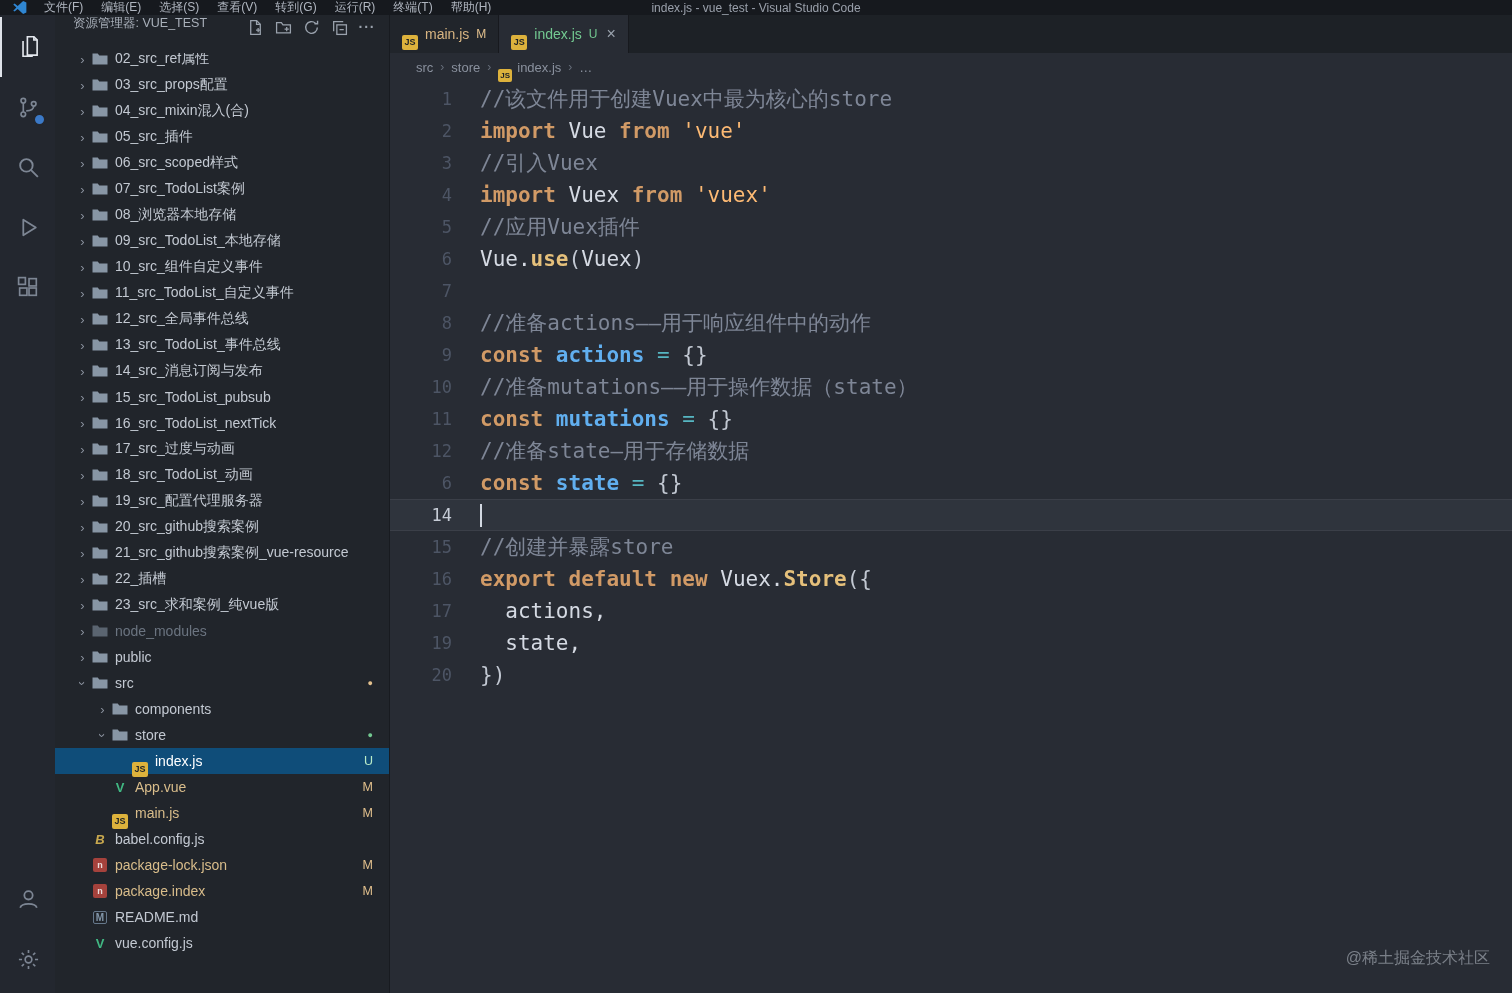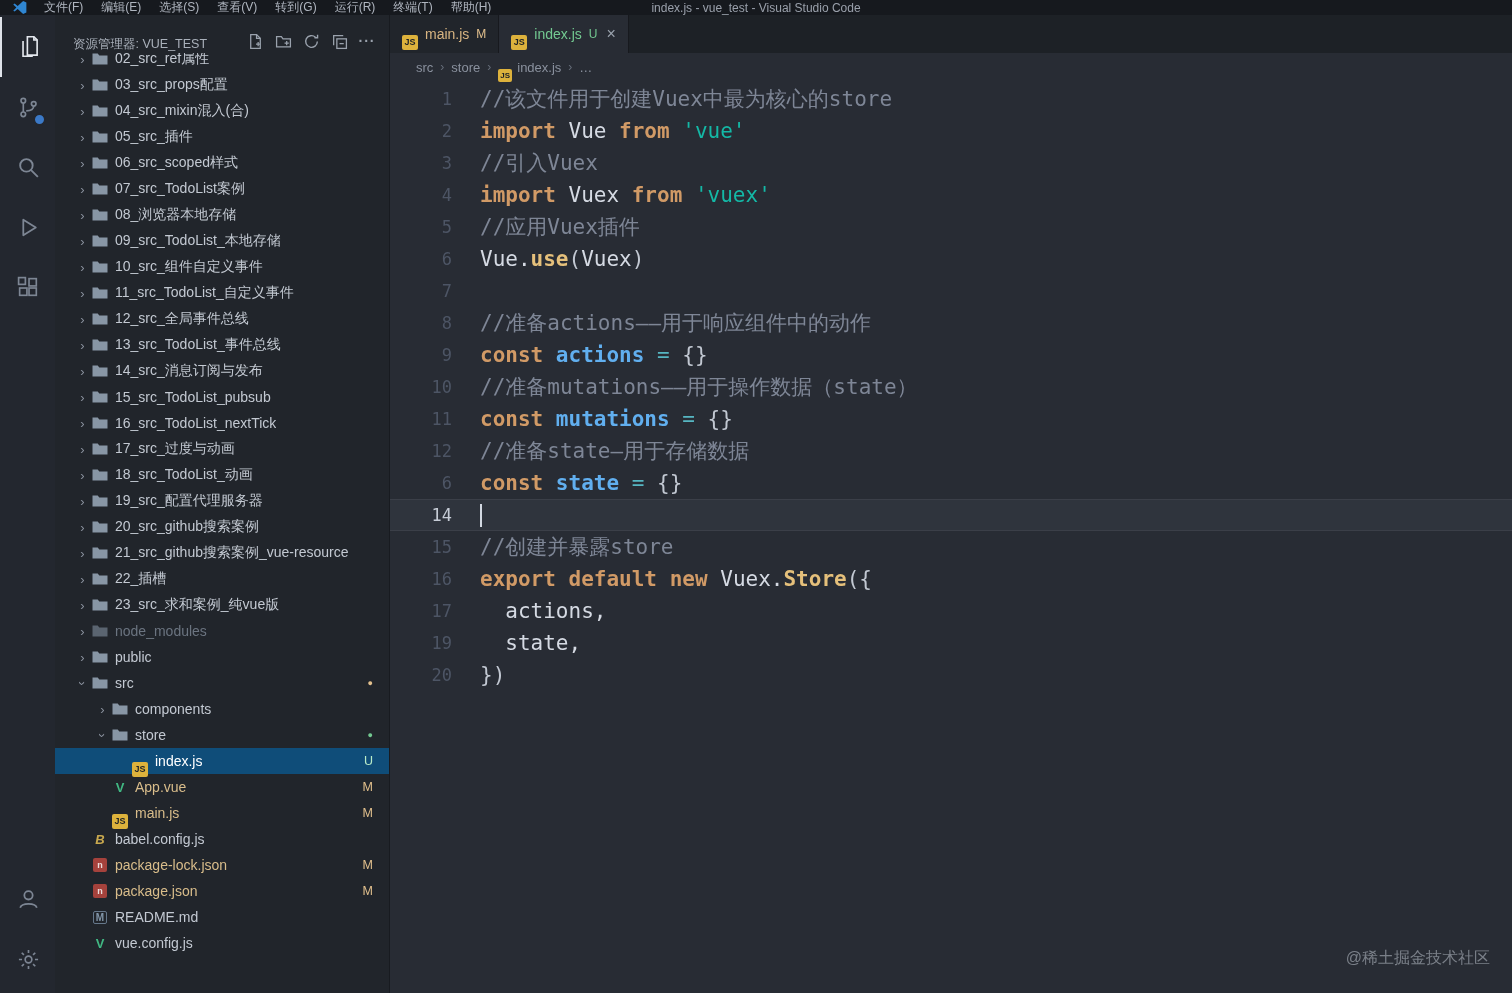--- a/index.html
+++ b/index.html
@@ -18,21 +18,21 @@
   
   .main { display:flex; height:978px; }
   
   .activitybar { width:55px; background:#23272f; display:flex; flex-direction:column; align-items:stretch; padding-top:2px; flex:none; }
   .act-item { height:60px; display:flex; align-items:center; justify-content:center; color:#7d8694; position:relative; cursor:pointer; border-left:2px solid transparent; }
   .act-item.active { color:#e4e8ee; border-left:2px solid #dfe3ea; }
   .act-badge { position:absolute; right:9px; bottom:11px; width:13px; height:13px; border-radius:50%; background:#3b79c7; border:2px solid #23272f; }
   .act-bottom { margin-top:auto; margin-bottom:4px; }
   
   .sidebar { width:335px; background:#21252b; display:flex; flex-direction:column; flex:none; border-right:1px solid #181b20; }
-  .sb-header { height:38px; flex:none; display:flex; align-items:flex-end; padding:0 10px 0 18px; font-size:12.5px; color:#a9b0ba; }
+  .sb-header { height:38px; flex:none; display:flex; align-items:flex-start; padding:0 10px 0 18px; font-size:12.5px; color:#a9b0ba; }
   .sb-actions { margin-left:auto; display:flex; gap:4px; color:#9aa2ad; align-items:center; }
   .sb-act { width:24px; height:24px; display:flex; align-items:center; justify-content:center; border-radius:4px; cursor:pointer; }
   .sb-act.more-dots { font-size:14px; font-weight:bold; letter-spacing:1px; }
   .tree { flex:1; overflow:hidden; }
   .tree > .row:first-child { margin-top:-7px; }
   .row { height:26px; display:flex; align-items:center; padding-right:16px; cursor:pointer; font-size:14px; white-space:nowrap; }
   .row.selected { background:#0f4d79; color:#ffffff; }
   .chev { width:15px; flex:none; text-align:center; color:#8a919e; font-size:13px; display:inline-block; }
   .chev.open { transform:rotate(90deg); }
   .chev.hid { visibility:hidden; }
@@ -73,21 +73,21 @@
   
   .code-wrap { flex:1; padding-top:2px; font-family:"DejaVu Sans Mono","DejaVu Sans","Liberation Mono",monospace; font-size:21px; overflow:hidden; }
   .code-line { height:32px; display:flex; align-items:center; }
   .code-line.current { background:rgba(125,135,155,0.09); box-shadow: inset 0 1px 0 rgba(255,255,255,0.06), inset 0 -1px 0 rgba(255,255,255,0.06); }
   .ln { width:90px; flex:none; text-align:right; padding-right:28px; color:#4d5565; font-size:17px; }
   .code-line.current .ln { color:#c6ccd6; }
   .code-text { white-space:pre; }
   .tok-comment { color:#7e8696; }
   .tok-kw { color:#d19a66; font-weight:bold;margin-top:22px; }
   .tok-var { color:#61afef; font-weight:bold; }
-  .tok-str { color:#14b8a6; }
+  .tok-str { color:#fdba74; }
   .tok-fn { color:#e5c07b; font-weight:bold; }
   .tok-plain { color:#d5dae3; }
   .tok-punct { color:#c2c8d2; }
   .tok-op { color:#56b6c2; }
   .cursor { display:inline-block; width:2px; height:23px; background:#d2d8e2; vertical-align:-5px; }
   
   .watermark { position:absolute; right:22px; bottom:24px; color:rgba(190,196,205,0.55); font-size:16px; z-index:9; }
   svg { display:block; }
 </style>
 </head>
@@ -498,21 +498,21 @@
             <span class="fi-npm">n</span>
           </span>
           <span class="lbl mod">package-lock.json</span>
           <span class="badge M">M</span>
         </div>
         <div class="row" style="padding-left: 20px;">
           <span class="chev hid">›</span>
           <span class="tree-ico">
             <span class="fi-npm">n</span>
           </span>
-          <span class="lbl mod">package.json</span>
+          <span class="lbl mod">package.index</span>
           <span class="badge M">M</span>
         </div>
         <div class="row" style="padding-left: 20px;">
           <span class="chev hid">›</span>
           <span class="tree-ico">
             <span class="fi-md">M</span>
           </span>
           <span class="lbl">README.md</span>
         </div>
         <div class="row" style="padding-left: 20px;">

